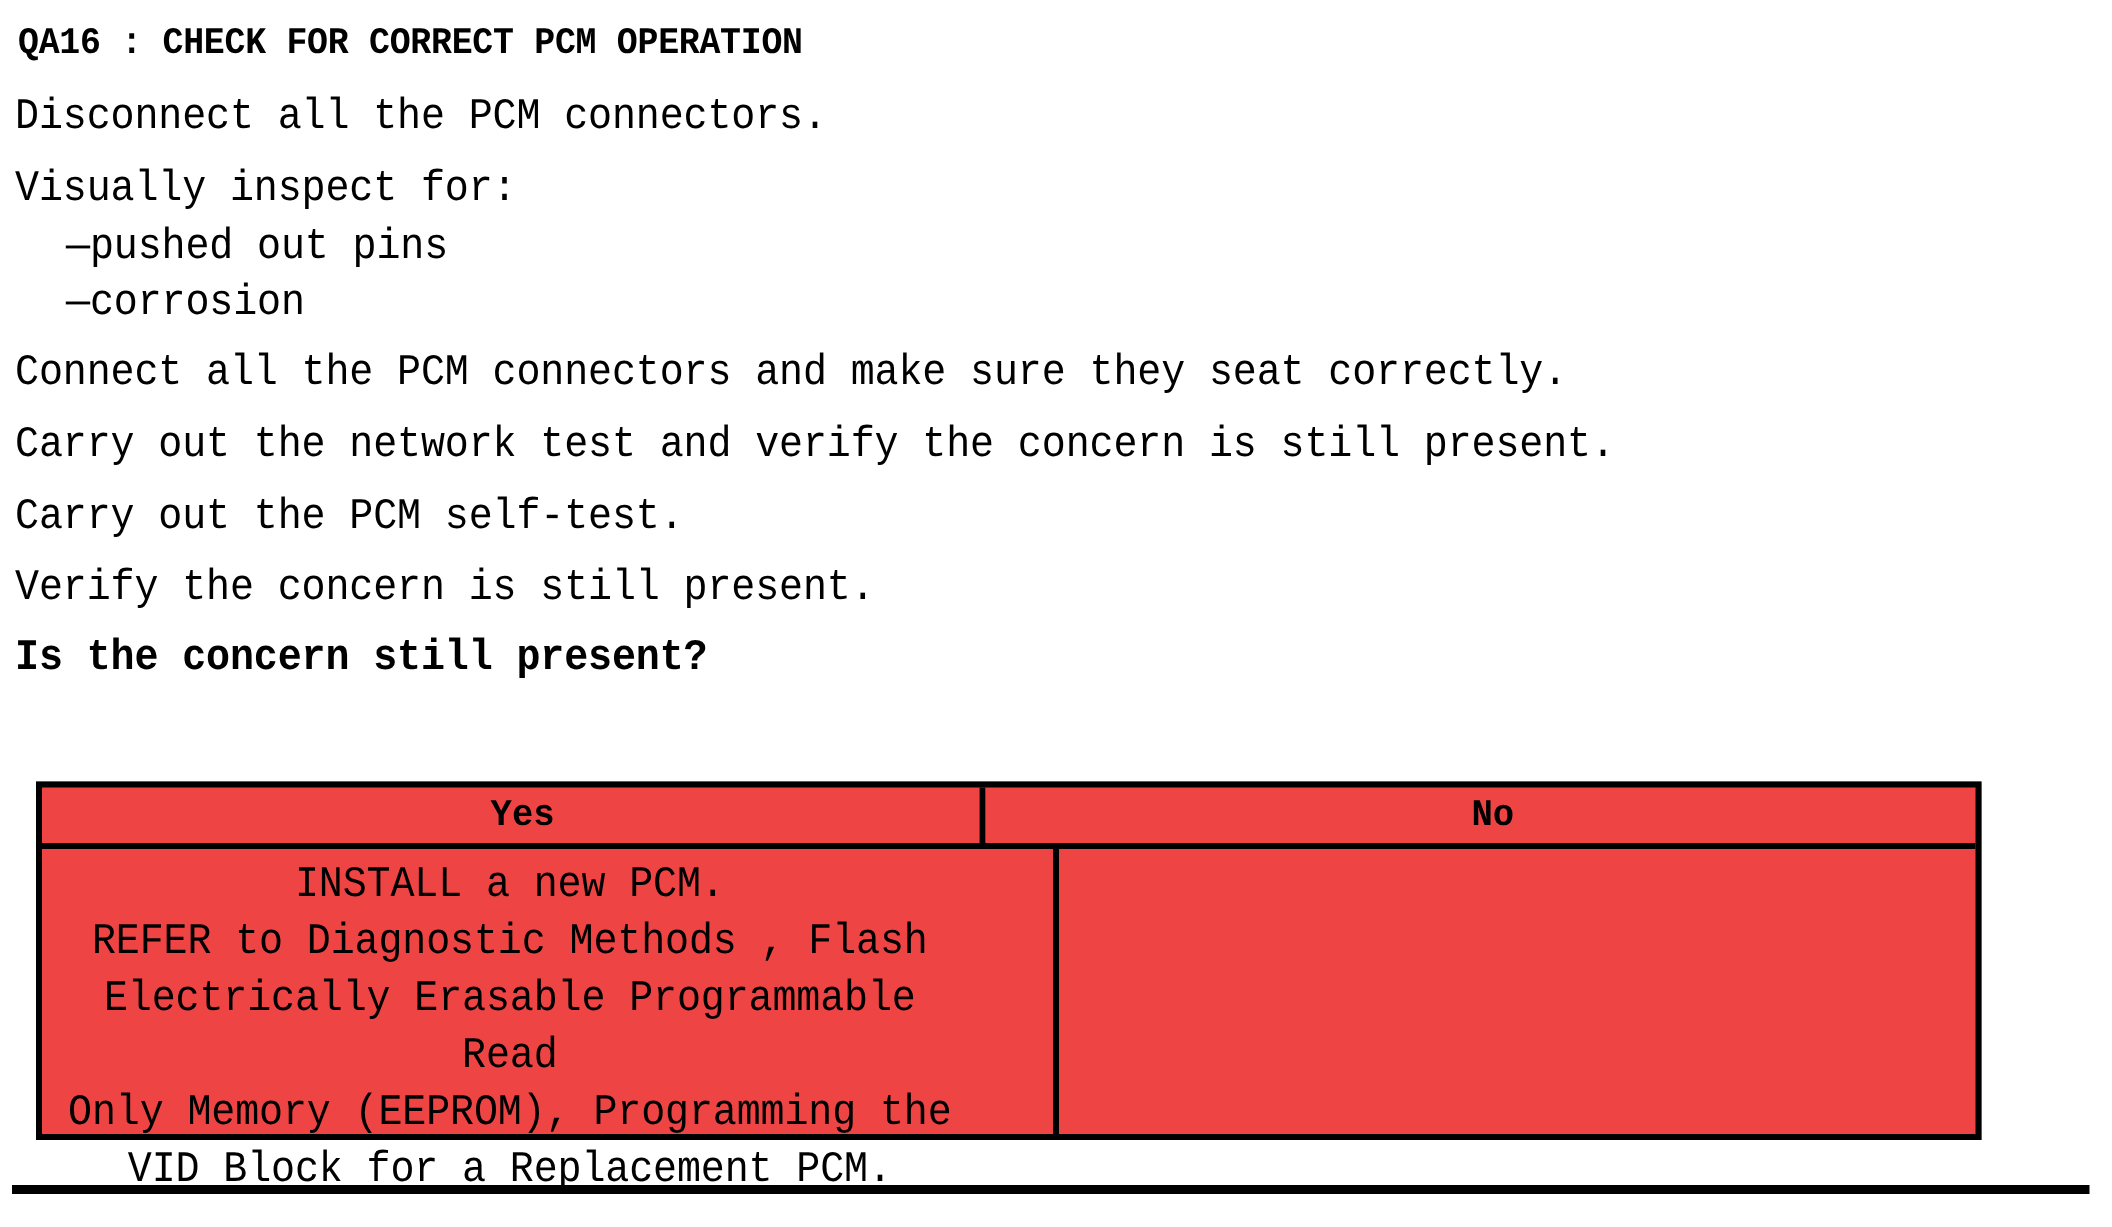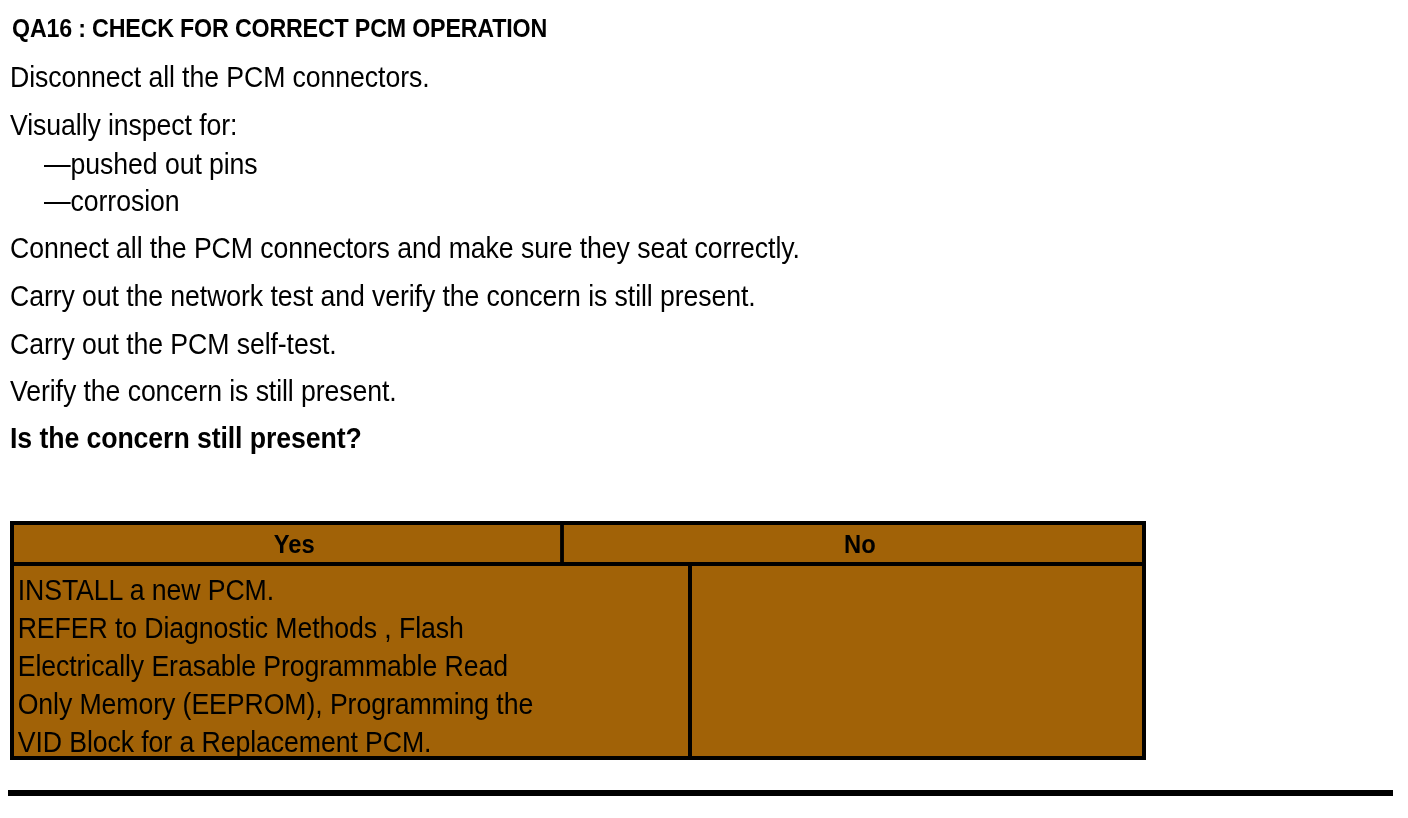--- a/index.html
+++ b/index.html
@@ -16,20 +16,21 @@
     overflow: hidden;
     -webkit-font-smoothing: none;
   }
 
   .page {
     position: absolute;
     left: 0;
     top: 0;
     width: 1408px;
     height: 818px;
+    font-family: Liberation Mono, monospace;
   }
 
   
   .step-title {
     position: absolute;
     left: 12px;
     top: 15px;
     font-size: 25px;
     font-weight: bold;
     letter-spacing: -0.2px;
@@ -64,26 +65,26 @@
   .l4  { top: 187px; }
   .l5  { top: 234px; }
   .l6  { top: 282px; }
   .l7  { top: 330px; }
   .l8  { top: 377px; }
   .l9  { top: 424px; }
 
   
   .decision-table {
     position: absolute;
-    left: 10px;
+    left: 24px;
     top: 521px;
-    width: 1136px;
+    width: 1297px;
     border: 4px solid #000;
     box-sizing: border-box;
-    background: #a16207;
+    background: #ef4444;
   }
   .dt-row {
     display: flex;
     width: 100%;
   }
   .dt-head {
     border-bottom: 4px solid #000;
   }
   .dt-cell {
     box-sizing: border-box;
@@ -101,20 +102,21 @@
     font-size: 25px;
     font-weight: bold;
     padding: 4px 0 5px 0;
     height: 37px;
     line-height: 30px;
     transform: scaleX(0.95);
   }
   .dt-body .dt-cell {
     height: 190px;
     padding: 0;
+    text-align: center;
   }
   .cell-text {
     font-size: 29px;
     line-height: 38px;
     white-space: pre-line;
     padding-left: 4px;
     transform: scaleX(0.92);
     transform-origin: left top;
     letter-spacing: -0.1px;
   }

